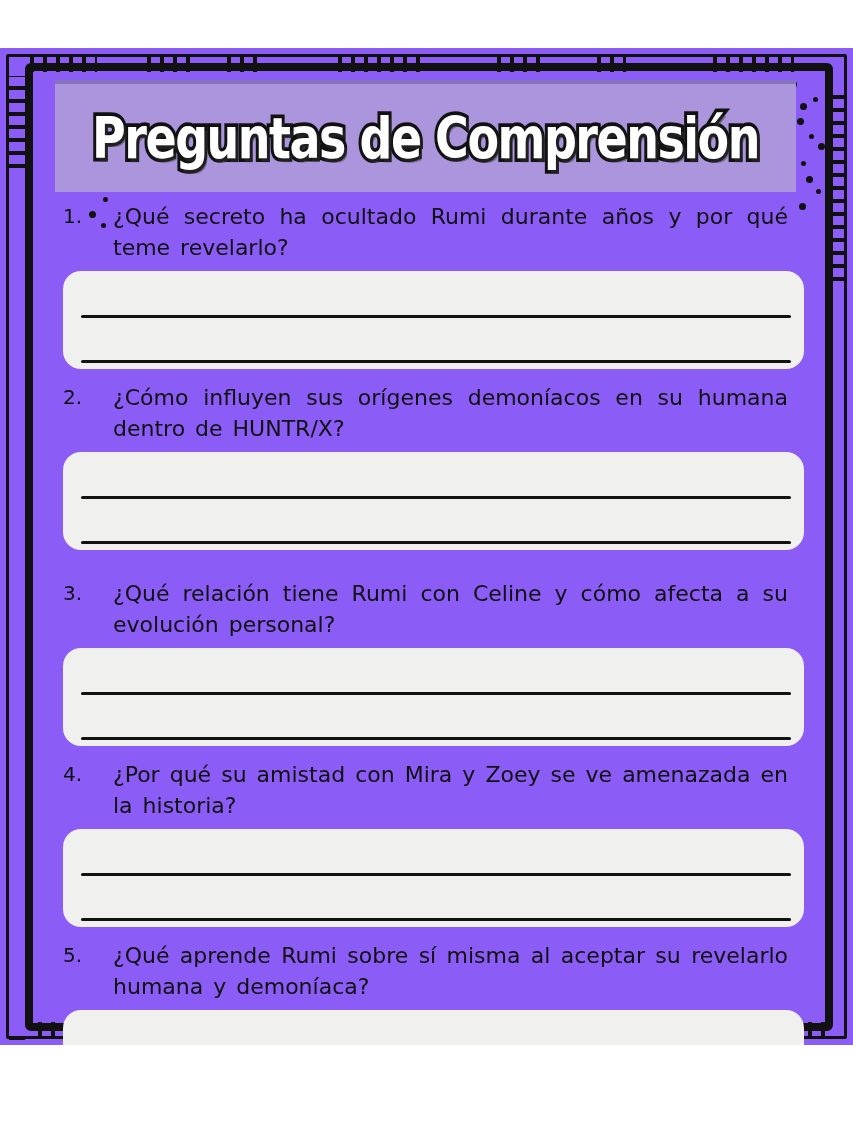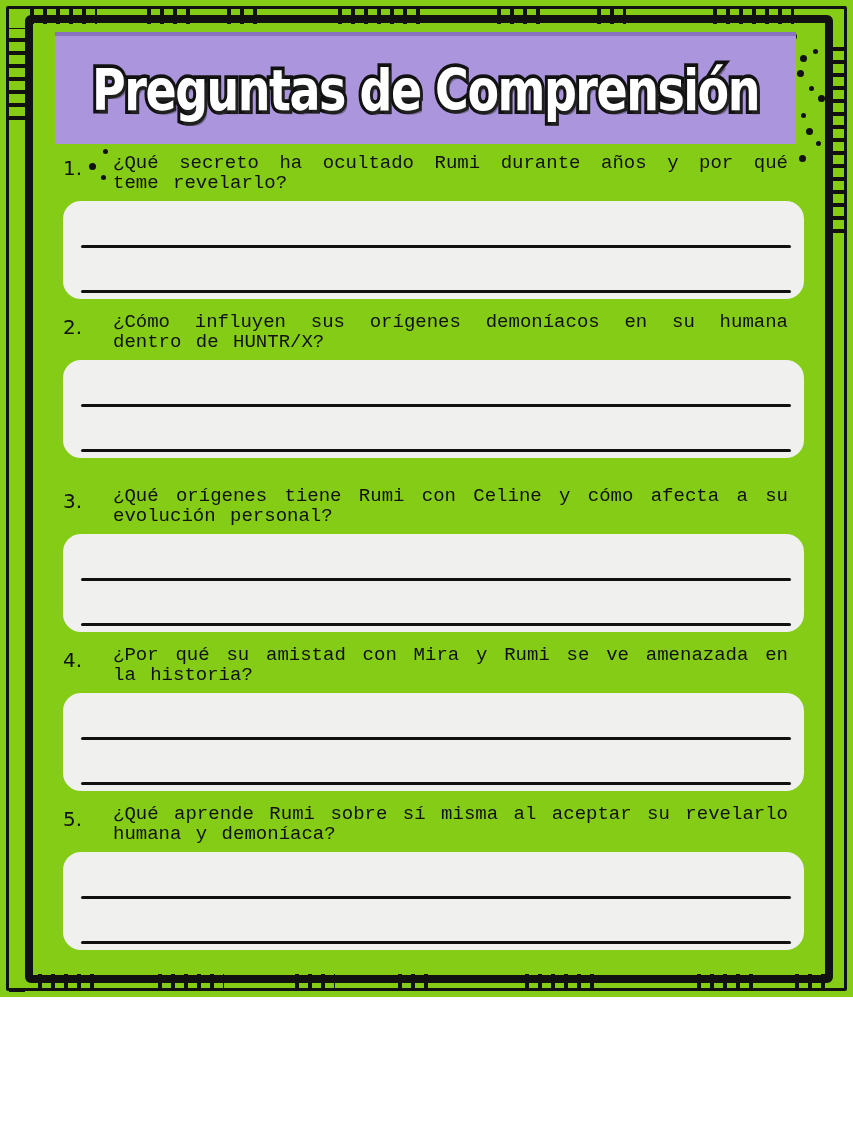--- a/index.html
+++ b/index.html
@@ -5,24 +5,25 @@
   :root{
     --banner:#ab95dc;
     --box:#f0f0ef;
     --ink:#111111;
     --title-fill:#ffffff;
   }
   html,body{margin:0;padding:0;background:#ffffff;}
   .page{
     position:relative;
     width:853px;height:997px;
-    background:#84cc16;
+    background:#8b5cf6;
     font-family:"DejaVu Sans", sans-serif;
     color:var(--ink);
     overflow:hidden;
+    margin-top:48px;
   }
   
   .outer-border{
     position:absolute; inset:6px;
     border:3px solid var(--ink);
     border-radius:2px;
     pointer-events:none;
   }
   .inner-border{
     position:absolute; top:15px; left:25px; right:20px; bottom:14px;
@@ -78,25 +79,24 @@
   
   .content{
     position:absolute;left:63px;top:153px;width:741px;
   }
   .question-row{display:flex;align-items:flex-start;}
   .q-num{
     width:50px;flex:0 0 50px;
     font-size:20px;line-height:31px;
   }
   .q-text{
-    flex:1;font-size:19px;line-height:20px;
+    flex:1;font-size:22px;line-height:31px;
     text-align:justify;text-justify:inter-word;
     word-spacing:3px;
     padding-right:16px;
-    font-family:Liberation Mono, monospace;
   }
   .answer-box{
     position:relative;
     margin:8px 0 13px 0;
     height:98px;
     background:var(--box);
     border-radius:18px;
   }
   .answer-line{
     position:absolute;left:18px;right:13px;height:3px;
@@ -164,32 +164,32 @@
       </div>
       <div class="answer-box">
         <div class="answer-line l1"></div>
         <div class="answer-line l2"></div>
       </div>
     </div>
 
     <div class="qblock extra-gap">
       <div class="question-row">
         <div class="q-num">3.</div>
-        <div class="q-text">¿Qué orígenes tiene Rumi con Celine y cómo afecta a su evolución personal?</div>
+        <div class="q-text">¿Qué relación tiene Rumi con Celine y cómo afecta a su evolución personal?</div>
       </div>
       <div class="answer-box">
         <div class="answer-line l1"></div>
         <div class="answer-line l2"></div>
       </div>
     </div>
 
     <div class="qblock">
       <div class="question-row">
         <div class="q-num">4.</div>
-        <div class="q-text">¿Por qué su amistad con Mira y Rumi se ve amenazada en la historia?</div>
+        <div class="q-text">¿Por qué su amistad con Mira y Zoey se ve amenazada en la historia?</div>
       </div>
       <div class="answer-box">
         <div class="answer-line l1"></div>
         <div class="answer-line l2"></div>
       </div>
     </div>
 
     <div class="qblock">
       <div class="question-row">
         <div class="q-num">5.</div>

